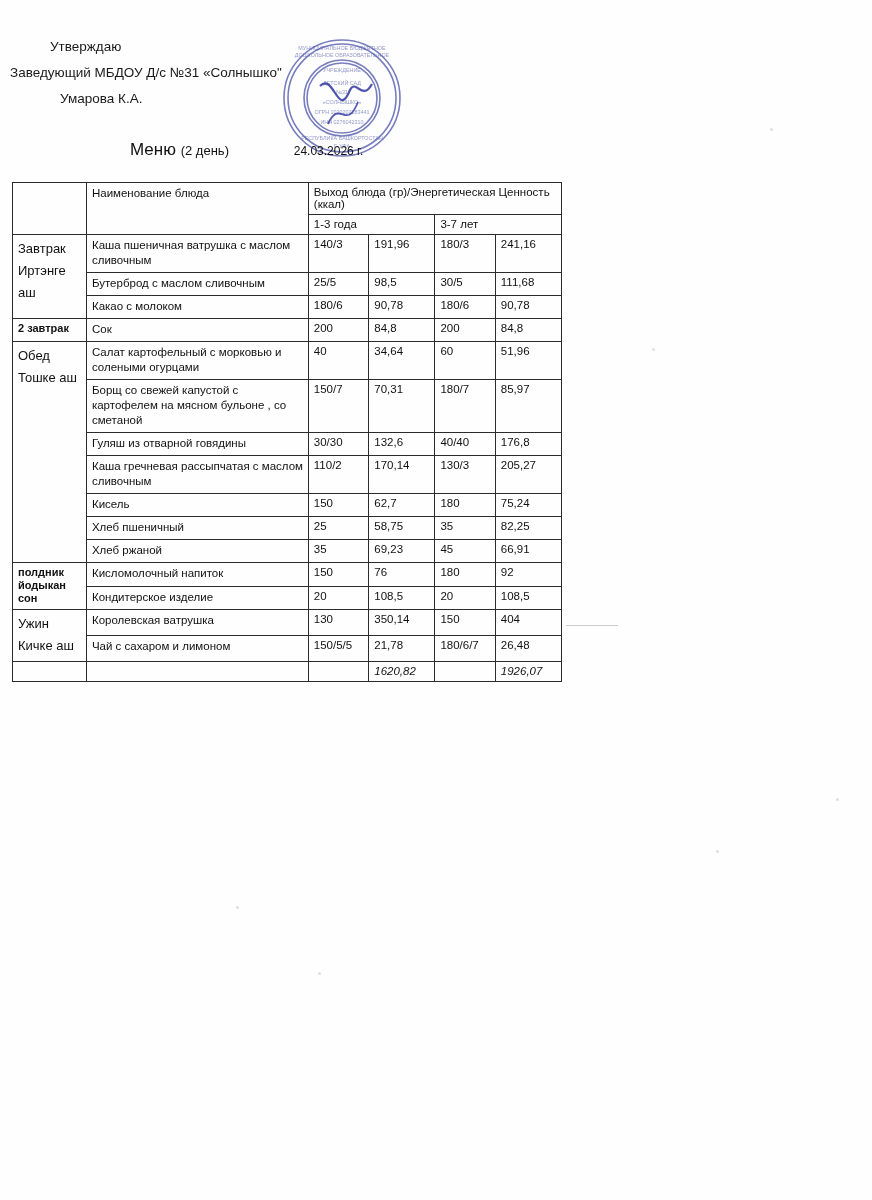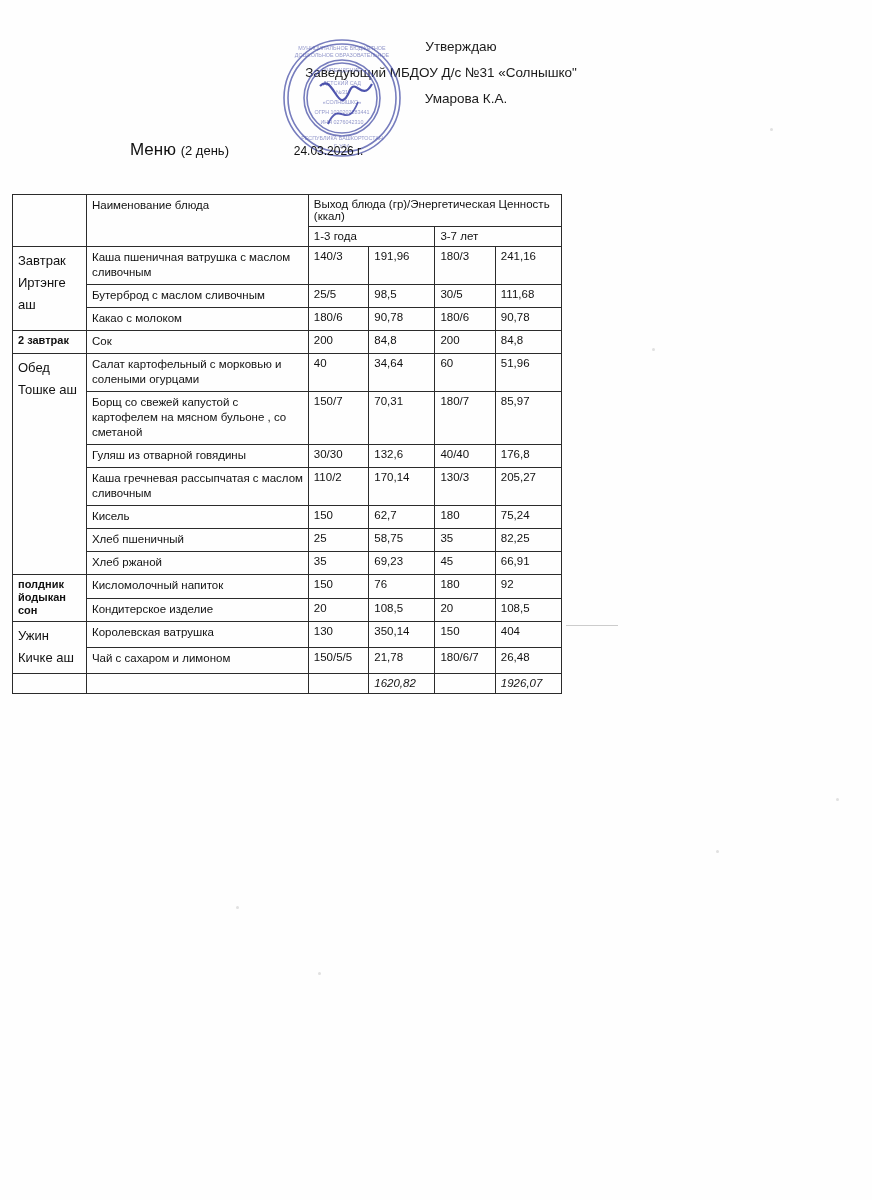--- a/index.html
+++ b/index.html
@@ -20,21 +20,21 @@
     inset: 0;
     background: #fefefe;
   }
 
   
   .header {
     position: absolute;
     left: 0;
     top: 34px;
     width: 872px;
-    text-align: center;
+    text-align: left;
   }
   .hdr-line {
     font-size: 13.5px;
     line-height: 26px;
     color: #1a1a1a;
   }
   .hdr-approve { margin-left: 50px; }
   .hdr-head    { margin-left: 10px; }
   .hdr-name    { margin-left: 60px; }
 
@@ -63,21 +63,20 @@
 
   
   table.menu {
     position: absolute;
     left: 12px;
     top: 182px;
     width: 550px;
     border-collapse: collapse;
     font-size: 11.5px;
     color: #111;
-    margin-top: 12px;
   }
   table.menu td, table.menu th {
     border: 1px solid #2b2b2b;
     padding: 3px 4px 4px 5px;
     vertical-align: top;
     font-weight: normal;
     text-align: left;
   }
   .c-meal   { width: 66px; font-weight: bold; font-size: 13px; line-height: 22px; }
   .c-meal.small { font-size: 11px; font-weight: bold; line-height: 13px; }

